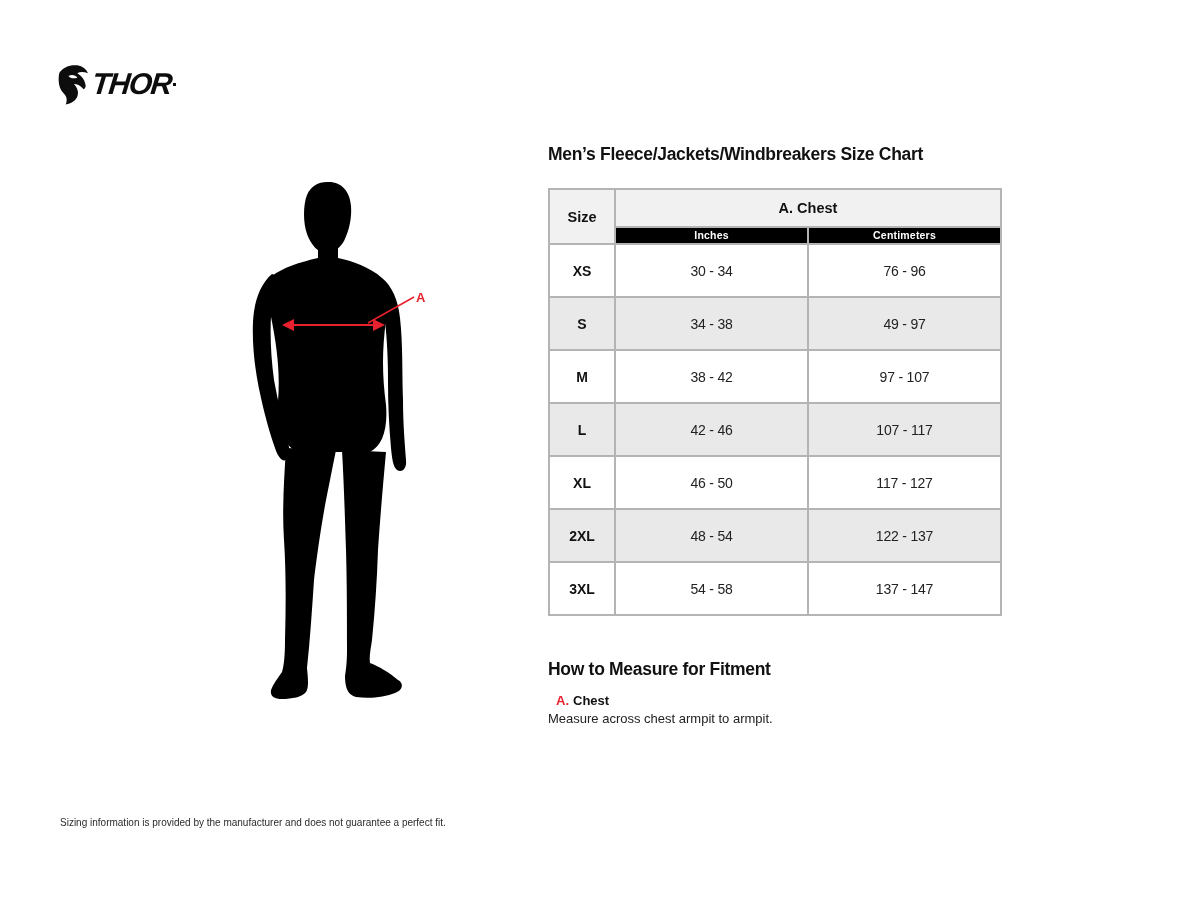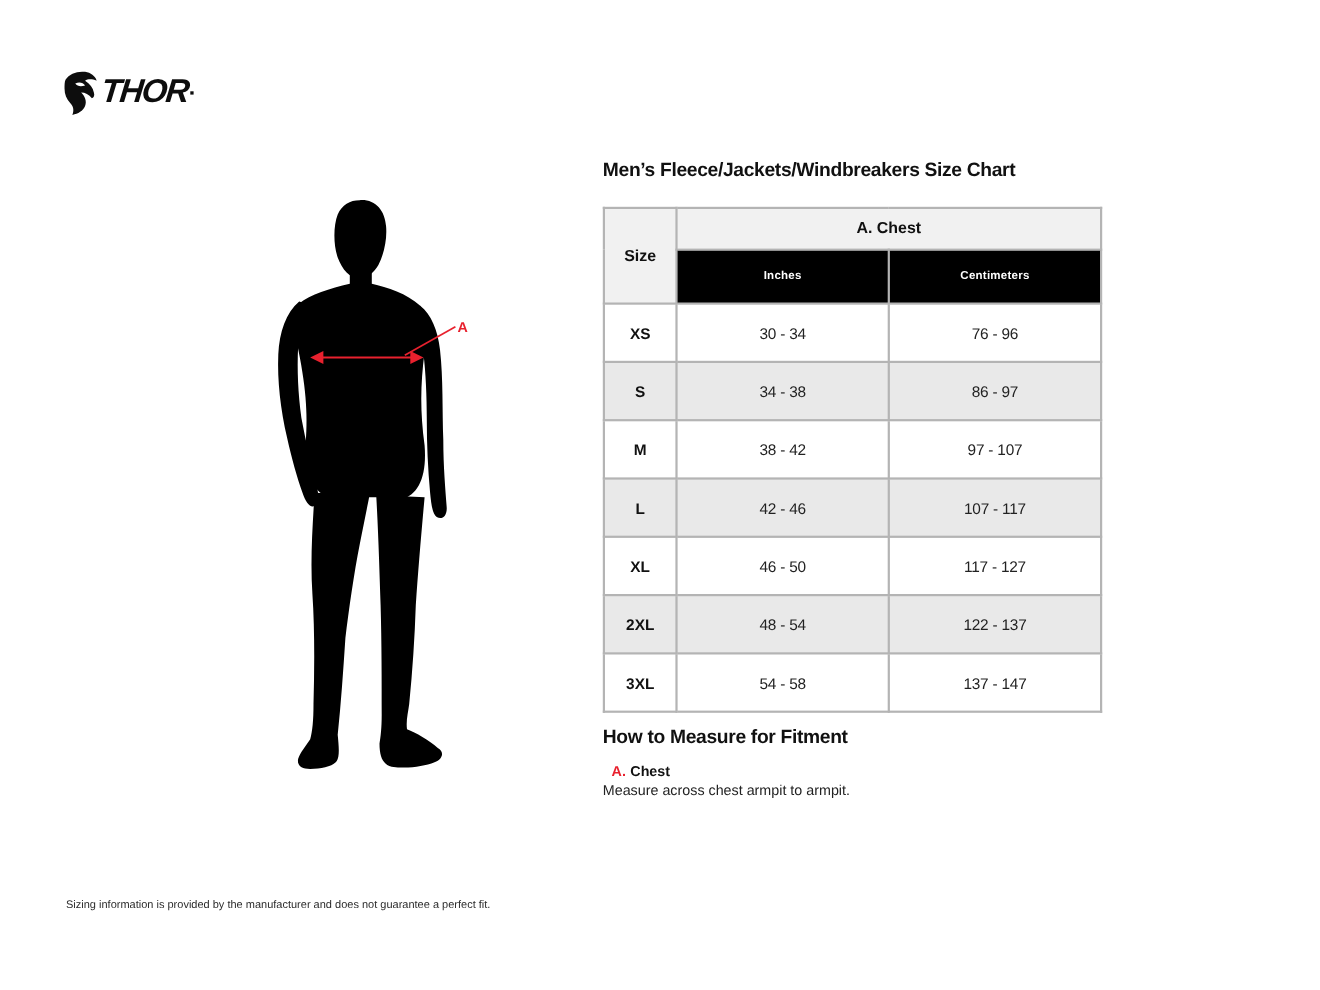--- a/index.html
+++ b/index.html
@@ -36,21 +36,21 @@
 
   
   .size-table-wrap { position:absolute; left:548px; top:188px; width:472px; }
   table.size-table { border-collapse:collapse; width:452px; table-layout:fixed; border:2px solid #919191; }
   table.size-table th, table.size-table td { border:2px solid #b4b4b4; text-align:center; vertical-align:middle; }
   .col-size { width:66px; }
   .col-in  { width:193px; }
   .col-cm  { width:193px; }
   th.size-head { background:#f1f1f1; font-size:14.5px; font-weight:bold; color:#111; height:53px; }
   th.group-head { background:#f1f1f1; font-size:14.5px; font-weight:bold; color:#111; height:38px; }
-  th.unit-bar { background:#000000; color:#ffffff; font-size:10.5px; font-weight:bold; height:15px; line-height:15px; letter-spacing:0.2px; padding:16px; }
+  th.unit-bar { background:#000000; color:#ffffff; font-size:10.5px; font-weight:bold; height:15px; line-height:15px; letter-spacing:0.2px; padding:0; }
   td.size-cell { font-size:14px; font-weight:bold; color:#111; height:53px; }
   td.val-cell  { font-size:14px; color:#222; height:53px; letter-spacing:-0.2px; }
   tr.stripe td { background:#e9e9e9; }
   tr.plain td  { background:#ffffff; }
 
   
   .disclaimer { position:absolute; left:60px; top:816px; font-size:10px; line-height:13px; color:#2b2b2b; }
 </style>
 </head>
 <body>
@@ -111,21 +111,21 @@
       </thead>
       <tbody>
         <tr class="plain">
           <td class="size-cell">XS</td>
           <td class="val-cell">30 - 34</td>
           <td class="val-cell">76 - 96</td>
         </tr>
         <tr class="stripe">
           <td class="size-cell">S</td>
           <td class="val-cell">34 - 38</td>
-          <td class="val-cell">86 - 97</td>
+          <td class="val-cell">49 - 97</td>
         </tr>
         <tr class="plain">
           <td class="size-cell">M</td>
           <td class="val-cell">38 - 42</td>
           <td class="val-cell">97 - 107</td>
         </tr>
         <tr class="stripe">
           <td class="size-cell">L</td>
           <td class="val-cell">42 - 46</td>
           <td class="val-cell">107 - 117</td>

